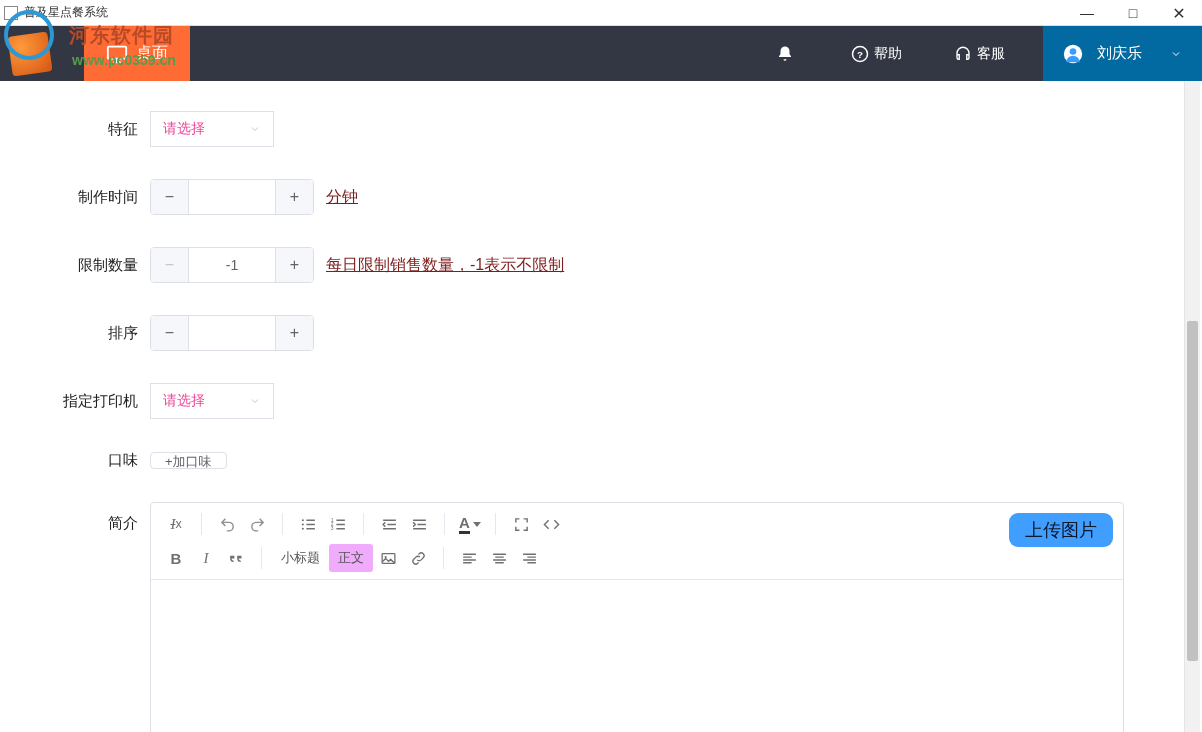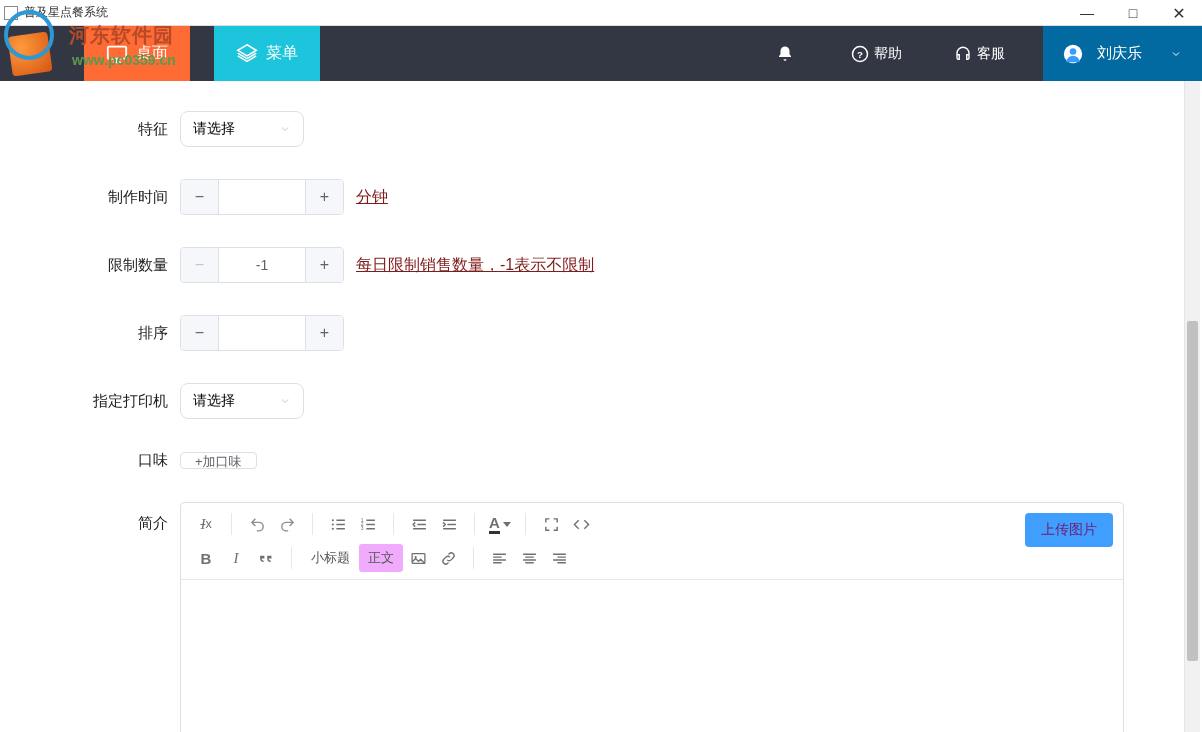--- a/index.html
+++ b/index.html
@@ -29,26 +29,26 @@
 .nav-item.blue { background: #1cc5dc; }
 .nav-icon { width: 22px; height: 22px; margin-right: 8px; }
 .nav-spacer { flex: 1; }
 .nav-right-item { display: flex; align-items: center; padding: 0 14px; color: #fff; font-size: 14px; cursor: pointer; }
 .nav-right-item svg { width: 18px; height: 18px; margin-right: 5px; fill: #fff; }
 .nav-user { background: #0369a1; display: flex; align-items: center; padding: 0 20px; color: #fff; font-size: 15px; min-width: 150px; }
 .nav-user svg.av { width: 20px; height: 20px; fill: #fff; margin-right: 14px; }
 .nav-user svg.dd { width: 12px; height: 12px; fill: #fff; margin-left: 28px; }
 
 
-.content-wrap { height: calc(732px - 26px - 55px); overflow-y: auto; padding-right: 18px; margin-left: 30px; }
+.content-wrap { height: calc(732px - 26px - 55px); overflow-y: auto; padding-right: 18px; }
 .form-area { padding: 30px 40px 0 0; }
 .form-row { display: flex; align-items: center; margin-bottom: 32px; }
 .form-label { width: 150px; text-align: right; color: #222; font-size: 15px; padding-right: 12px; }
 .form-control { display: flex; align-items: center; }
-.select-box { width: 124px; height: 36px; border: 1px solid #dcdfe6; border-radius: 8px; display: flex; align-items: center; justify-content: space-between; padding: 0 12px; color: #000000; font-size: 14px; cursor: pointer; background: #fff; }
+.select-box { width: 124px; height: 36px; border: 1px solid #dcdfe6; border-radius: 0; display: flex; align-items: center; justify-content: space-between; padding: 0 12px; color: #ec4899; font-size: 14px; cursor: pointer; background: #fff; }
 .select-box svg { width: 12px; height: 12px; fill: #c0c4cc; }
 .number-input { display: flex; height: 36px; border: 1px solid #dcdfe6; border-radius: 4px; overflow: hidden; background: #fff; }
 .num-btn { width: 38px; display: flex; align-items: center; justify-content: center; background: #f5f7fa; color: #606266; font-size: 16px; cursor: pointer; user-select: none; }
 .num-btn.left { border-right: 1px solid #dcdfe6; }
 .num-btn.right { border-left: 1px solid #dcdfe6; }
 .num-btn.disabled { color: #c0c4cc; cursor: not-allowed; }
 .num-field { width: 86px; border: none; text-align: center; font-size: 14px; color: #606266; outline: none; }
 .hint { margin-left: 12px; color: #7f1d1d; font-size: 16px; text-decoration: underline; }
 .small-btn { height: 17px; padding: 0 14px; border: 1px solid #dcdfe6; border-radius: 4px; background: #fff; color: #606266; font-size: 13px; cursor: pointer; }
 
@@ -56,21 +56,21 @@
 .editor-row { display: flex; align-items: flex-start; }
 .editor-row .form-label { padding-top: 12px; }
 .editor-container { flex: 1; border: 1px solid #dcdfe6; border-radius: 4px; margin-right: 20px; }
 .editor-toolbar { border-bottom: 1px solid #e4e7ed; padding: 6px 10px; display: flex; align-items: center; flex-wrap: wrap; gap: 0; position: relative; }
 .tb-group { display: flex; align-items: center; }
 .tb-sep { width: 1px; height: 22px; background: #e4e7ed; margin: 0 10px; }
 .tb-btn { width: 30px; height: 30px; display: flex; align-items: center; justify-content: center; cursor: pointer; color: #707070; font-size: 15px; border-radius: 3px; }
 .tb-btn svg { width: 17px; height: 17px; fill: #707070; }
 .tb-text-btn { height: 28px; padding: 0 9px; display: flex; align-items: center; font-size: 13px; color: #555; cursor: pointer; border-radius: 3px; }
 .tb-text-btn.active { background: #f0abfc; }
-.upload-btn { position: absolute; right: 10px; top: 10px; height: 34px; padding: 0 16px; background: #409eff; color: #701a75; border: none; border-radius: 4px; font-size: 14px; cursor: pointer; }
+.upload-btn { position: absolute; right: 10px; top: 10px; height: 34px; padding: 0 16px; background: #409eff; color: #0f172a; border: none; border-radius: 9px; font-size: 18px; cursor: pointer; }
 .editor-body { min-height: 180px; padding: 12px; font-size: 14px; background: #fff; }
 
 
 .scrollbar-track { position: absolute; right: 2px; top: 81px; width: 16px; bottom: 0; background: #f1f1f1; border-left: 1px solid #e4e4e4; }
 .scrollbar-thumb { position: absolute; left: 2px; right: 2px; top: 240px; height: 340px; background: #c1c1c1; border-radius: 2px; }
 
 .dd-caret { display: inline-block; width: 0; height: 0; border-left: 4px solid transparent; border-right: 4px solid transparent; border-top: 5px solid #707070; vertical-align: middle; margin-left: 3px; }
 </style>
 </head>
 <body>
@@ -97,26 +97,20 @@
   <div class="nav-logo">
     <div class="nav-logo-inner"></div>
   </div>
   <div class="nav-item orange">
     <svg class="nav-icon" viewBox="0 0 24 24">
         <rect x="2" y="4" width="20" height="13" rx="1" fill="none" stroke="#fff" stroke-width="2"></rect>
         <path d="M8 21h8M12 17v4" stroke="#fff" stroke-width="2"></path>
       </svg>
     <span>桌面</span>
   </div>
-  <div class="nav-item blue">
-    <svg class="nav-icon" viewBox="0 0 24 24">
-        <path d="M12 2L2 8l10 6 10-6-10-6zM2 14l10 6 10-6M2 11l10 6 10-6" fill="none" stroke="#fff" stroke-width="1.8"></path>
-      </svg>
-    <span>菜单</span>
-  </div>
   <div class="nav-spacer"></div>
   <div class="nav-right-item">
     <svg viewBox="0 0 24 24">
         <path d="M12 2a6 6 0 0 0-6 6v4l-2 3v1h16v-1l-2-3V8a6 6 0 0 0-6-6zM10 19a2 2 0 0 0 4 0"></path>
       </svg>
   </div>
   <div class="nav-right-item">
     <svg viewBox="0 0 24 24">
         <circle cx="12" cy="12" r="10" fill="none" stroke="#fff" stroke-width="2"></circle>
         <text x="12" y="17" text-anchor="middle" font-size="13" fill="#fff" font-weight="bold">?</text>

